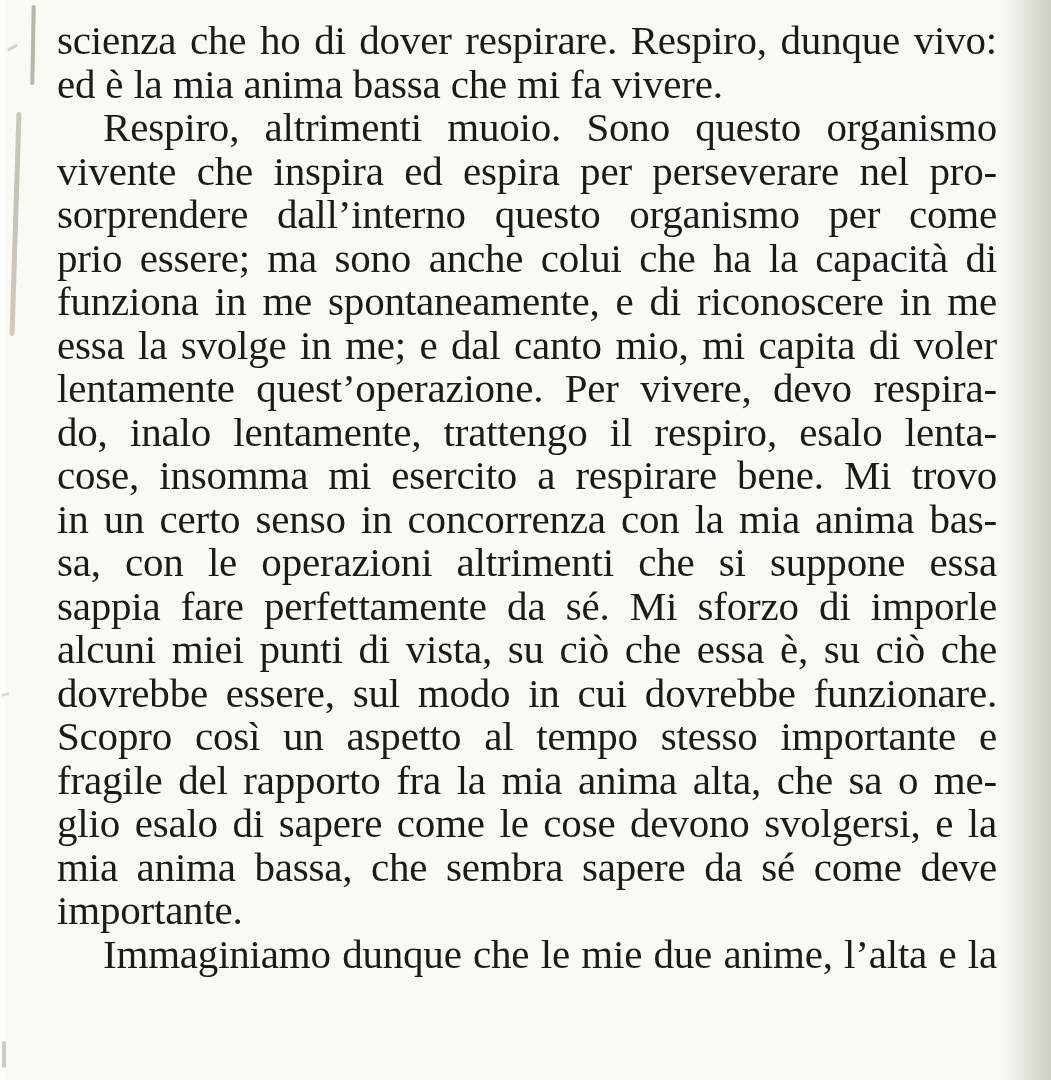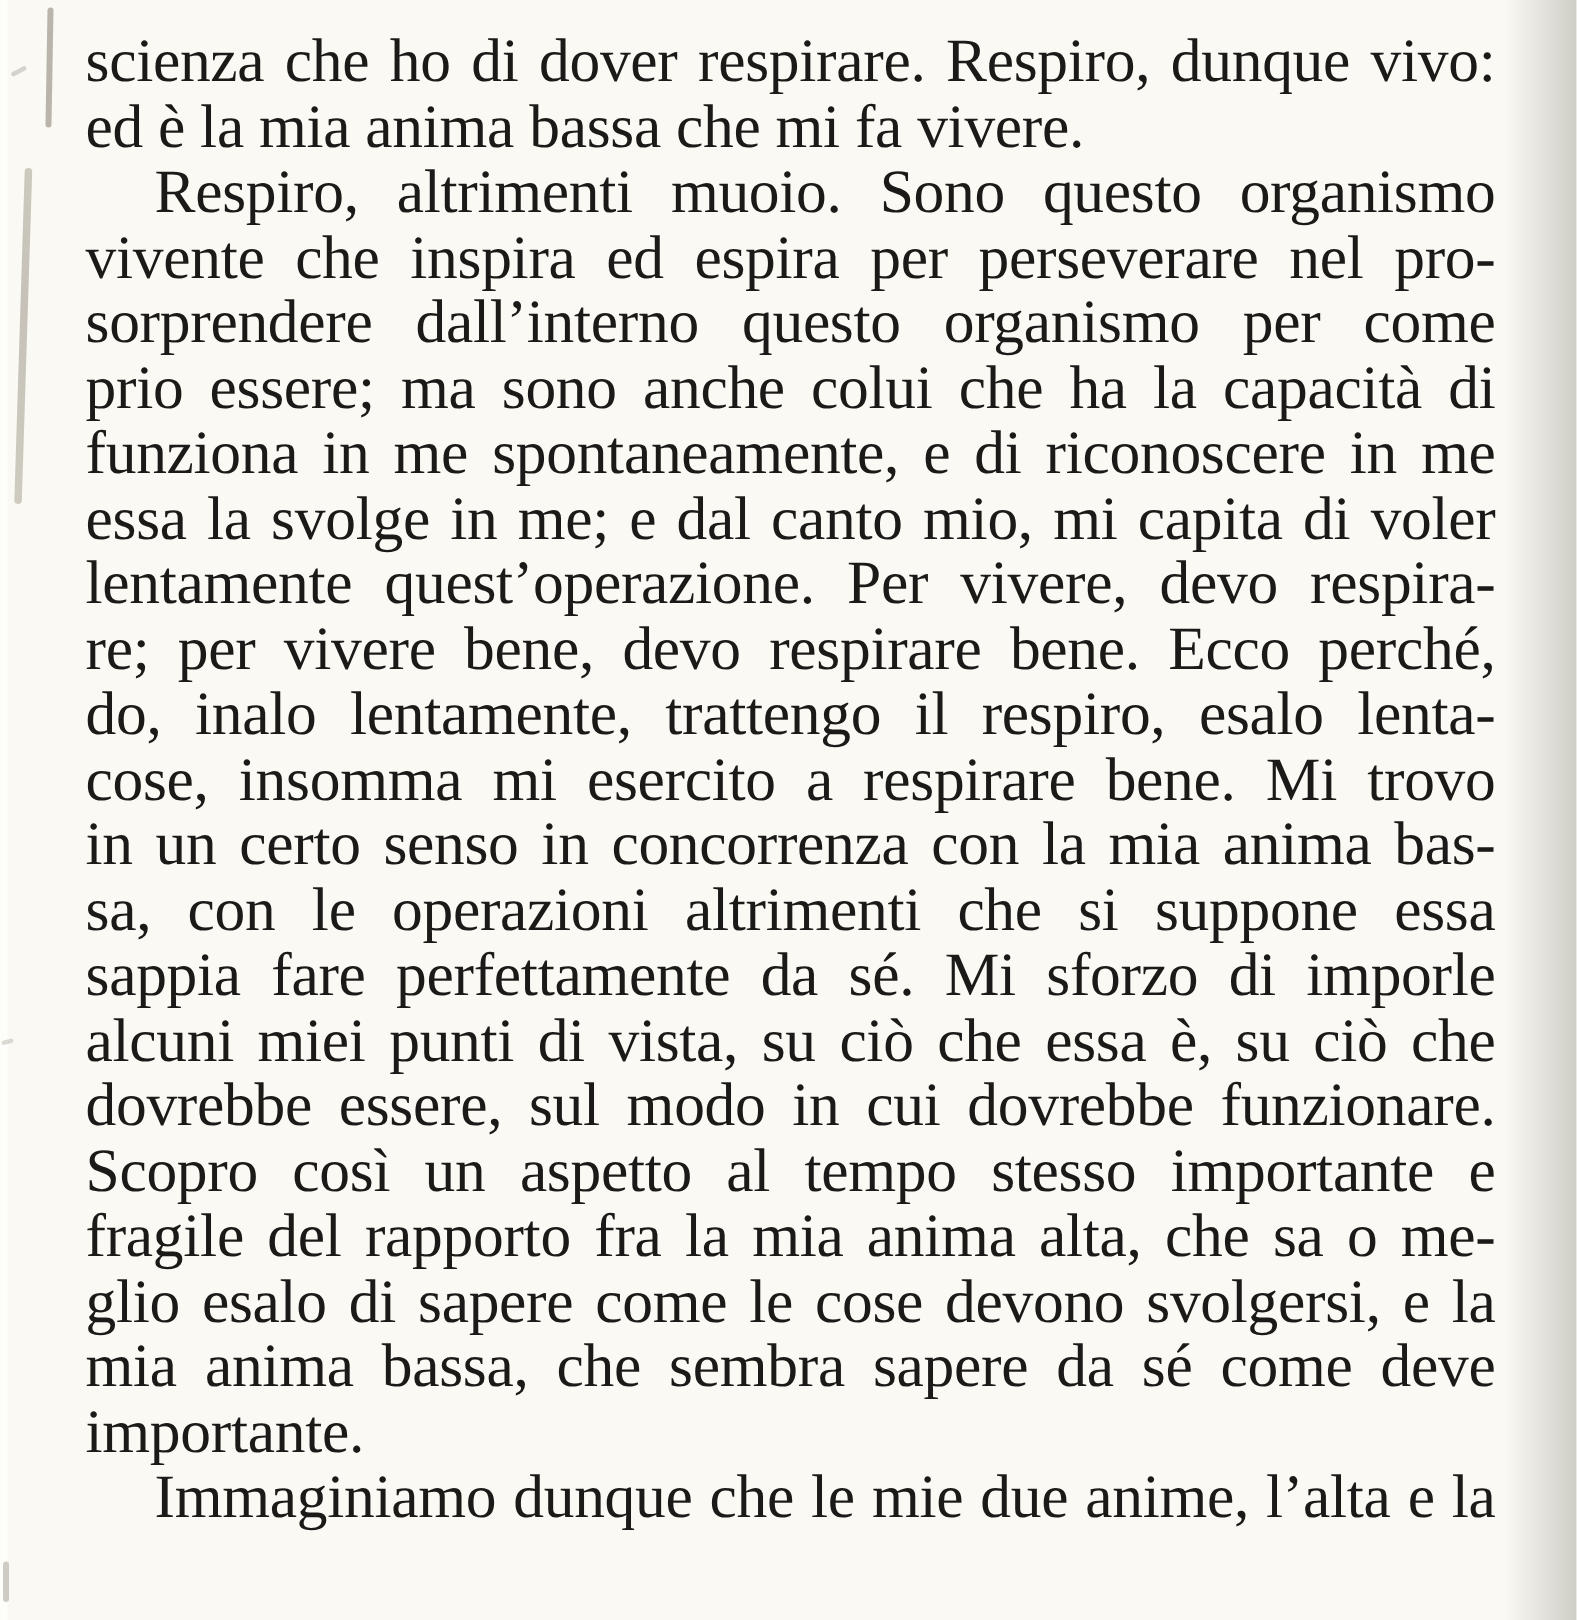--- a/index.html
+++ b/index.html
@@ -81,21 +81,20 @@
   <div class="text-block" id="text-block">
       <div class="line">scienza che ho di dover respirare. Respiro, dunque vivo:</div>
       <div class="line no-just">ed è la mia anima bassa che mi fa vivere.</div>
       <div class="line indent">Respiro, altrimenti muoio. Sono questo organismo</div>
       <div class="line">vivente che inspira ed espira per perseverare nel pro-</div>
       <div class="line">sorprendere dall’interno questo organismo per come</div>
       <div class="line">prio essere; ma sono anche colui che ha la capacità di</div>
       <div class="line">funziona in me spontaneamente, e di riconoscere in me</div>
       <div class="line">essa la svolge in me; e dal canto mio, mi capita di voler</div>
       <div class="line">lentamente quest’operazione. Per vivere, devo respira-</div>
-      <div class="line">re; per vivere bene, devo respirare bene. Ecco perché,</div>
       <div class="line">do, inalo lentamente, trattengo il respiro, esalo lenta-</div>
       <div class="line">cose, insomma mi esercito a respirare bene. Mi trovo</div>
       <div class="line">in un certo senso in concorrenza con la mia anima bas-</div>
       <div class="line">sa, con le operazioni altrimenti che si suppone essa</div>
       <div class="line">sappia fare perfettamente da sé. Mi sforzo di imporle</div>
       <div class="line">alcuni miei punti di vista, su ciò che essa è, su ciò che</div>
       <div class="line">dovrebbe essere, sul modo in cui dovrebbe funzionare.</div>
       <div class="line">Scopro così un aspetto al tempo stesso importante e</div>
       <div class="line">fragile del rapporto fra la mia anima alta, che sa o me-</div>
       <div class="line">glio esalo di sapere come le cose devono svolgersi, e la</div>

